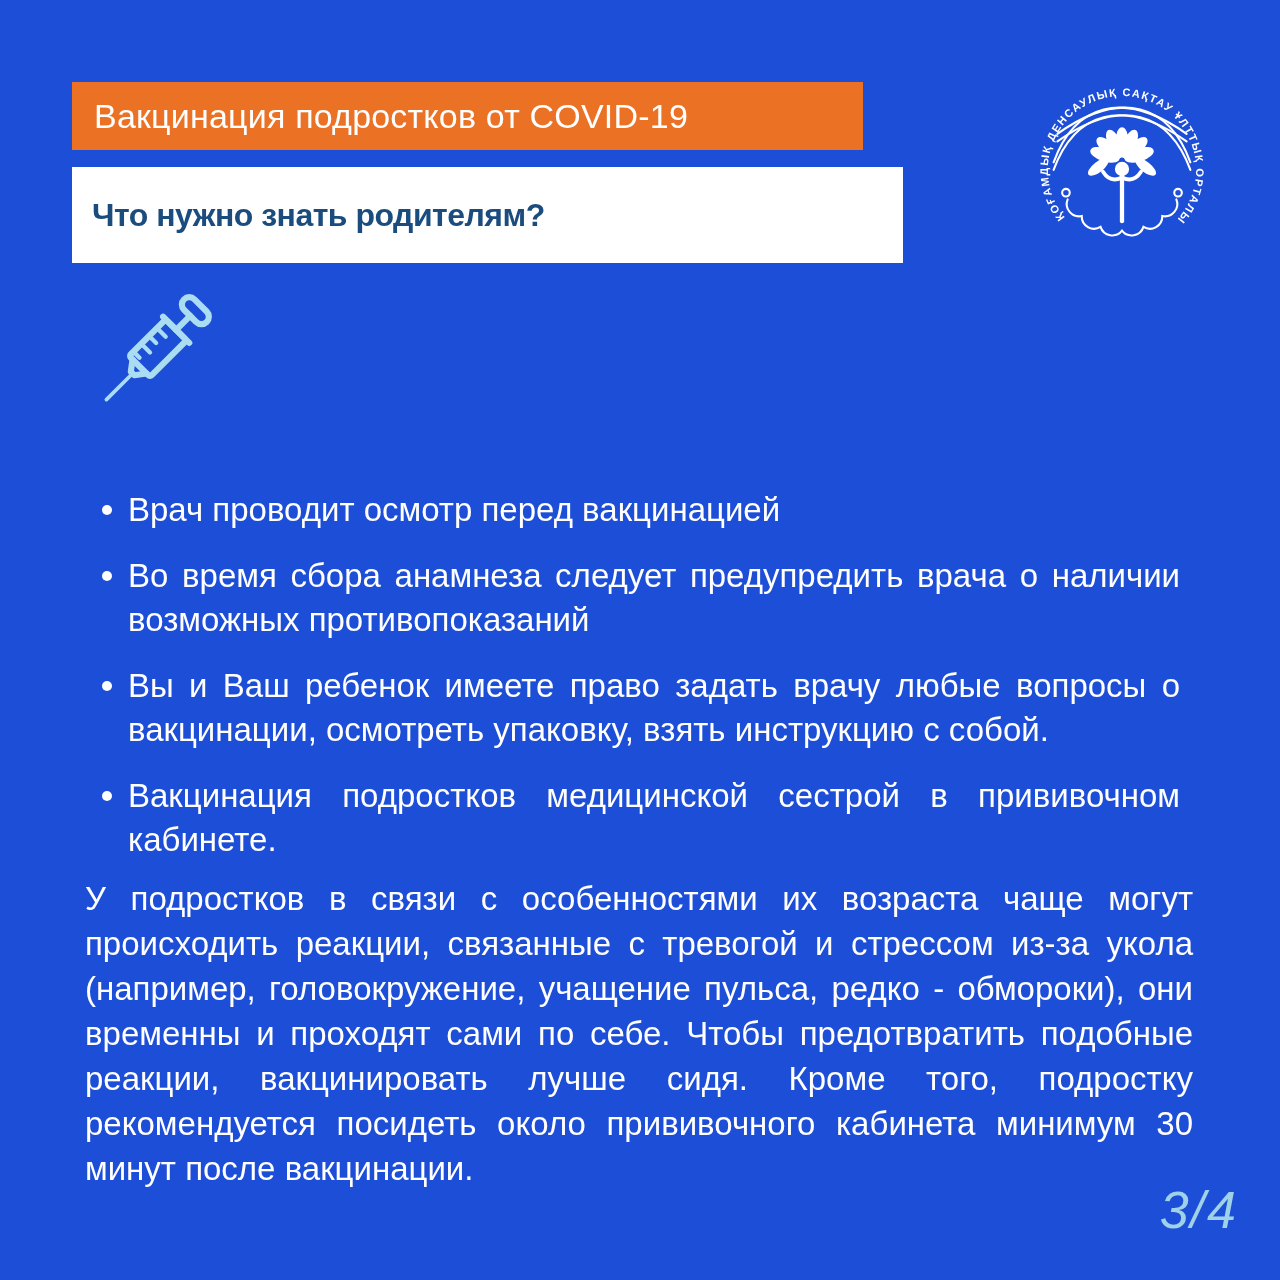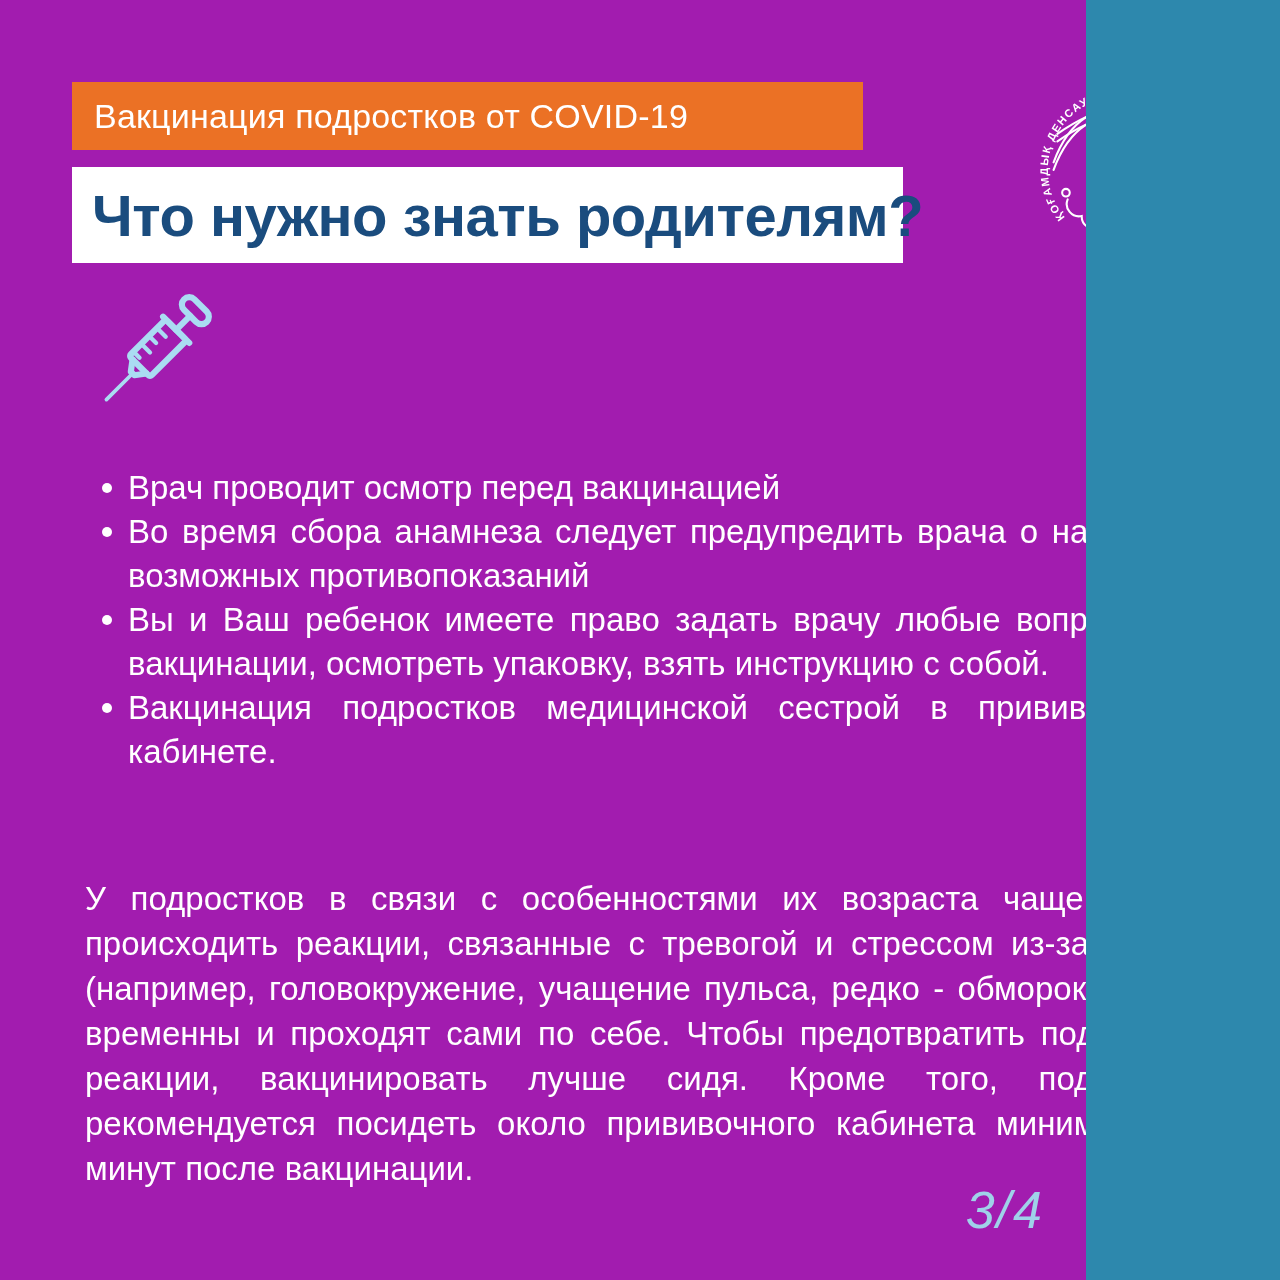--- a/index.html
+++ b/index.html
@@ -1,47 +1,47 @@
 <!DOCTYPE html>
 <html><head>
 <meta charset="utf-8">
 <style>
   html,body { margin:0; padding:0; background:#2d88ad; }
   .poster {
-    position:relative; width:1086px; height:1280px; overflow:hidden;
-    background:#a21caf;
+    position:relative; width:1280px; height:1280px; overflow:hidden;
+    background:#1d4ed8;
     font-family:"Liberation Sans", sans-serif;
   }
   .category-banner {
     position:absolute; left:72px; top:82px; width:791px; height:68px;
     background:#eb7125; box-sizing:border-box;
     display:flex; align-items:center; padding:0 20px 0 22px;
     color:#ffffff; font-size:34px; font-weight:500; letter-spacing:0.2px;
     white-space:nowrap;
   }
   .title-banner {
     position:absolute; left:72px; top:167px; width:831px; height:96px;
     background:#ffffff; box-sizing:border-box;
     display:flex; align-items:center; padding:0 20px 0 20px;
-    color:#1a4c7e; font-size:58px; font-weight:800; letter-spacing:-0.5px;
+    color:#1a4c7e; font-size:32px; font-weight:800; letter-spacing:-0.5px;
     white-space:nowrap;
   }
   .logo { position:absolute; left:1027px; top:73px; width:190px; height:190px; }
   .syringe { position:absolute; left:76px; top:282px; width:148px; height:148px; }
   .section-heading {
     position:absolute; left:232px; top:330px;
     color:#ffffff; font-size:64px; font-weight:300; letter-spacing:1.5px;
     white-space:nowrap;
   }
   .bullets {
     position:absolute; left:102px; top:466px; width:1078px;
     margin:0; padding:0; list-style:none;
     color:#ffffff; font-size:33px; line-height:44px;
   }
-  .bullets li { position:relative; padding-left:26px; text-align:justify; }
+  .bullets li { position:relative; padding-left:26px; text-align:justify;margin-top:22px; }
   .bullets li::before {
     content:""; position:absolute; left:0; top:17px;
     width:10px; height:10px; border-radius:50%; background:#ffffff;
   }
   .paragraph {
     position:absolute; left:73px; top:864px; width:1108px; margin:12px;
     color:#ffffff; font-size:33px; line-height:45px; text-align:justify;
   }
   .page-indicator {
     position:absolute; right:42px; bottom:40px;

